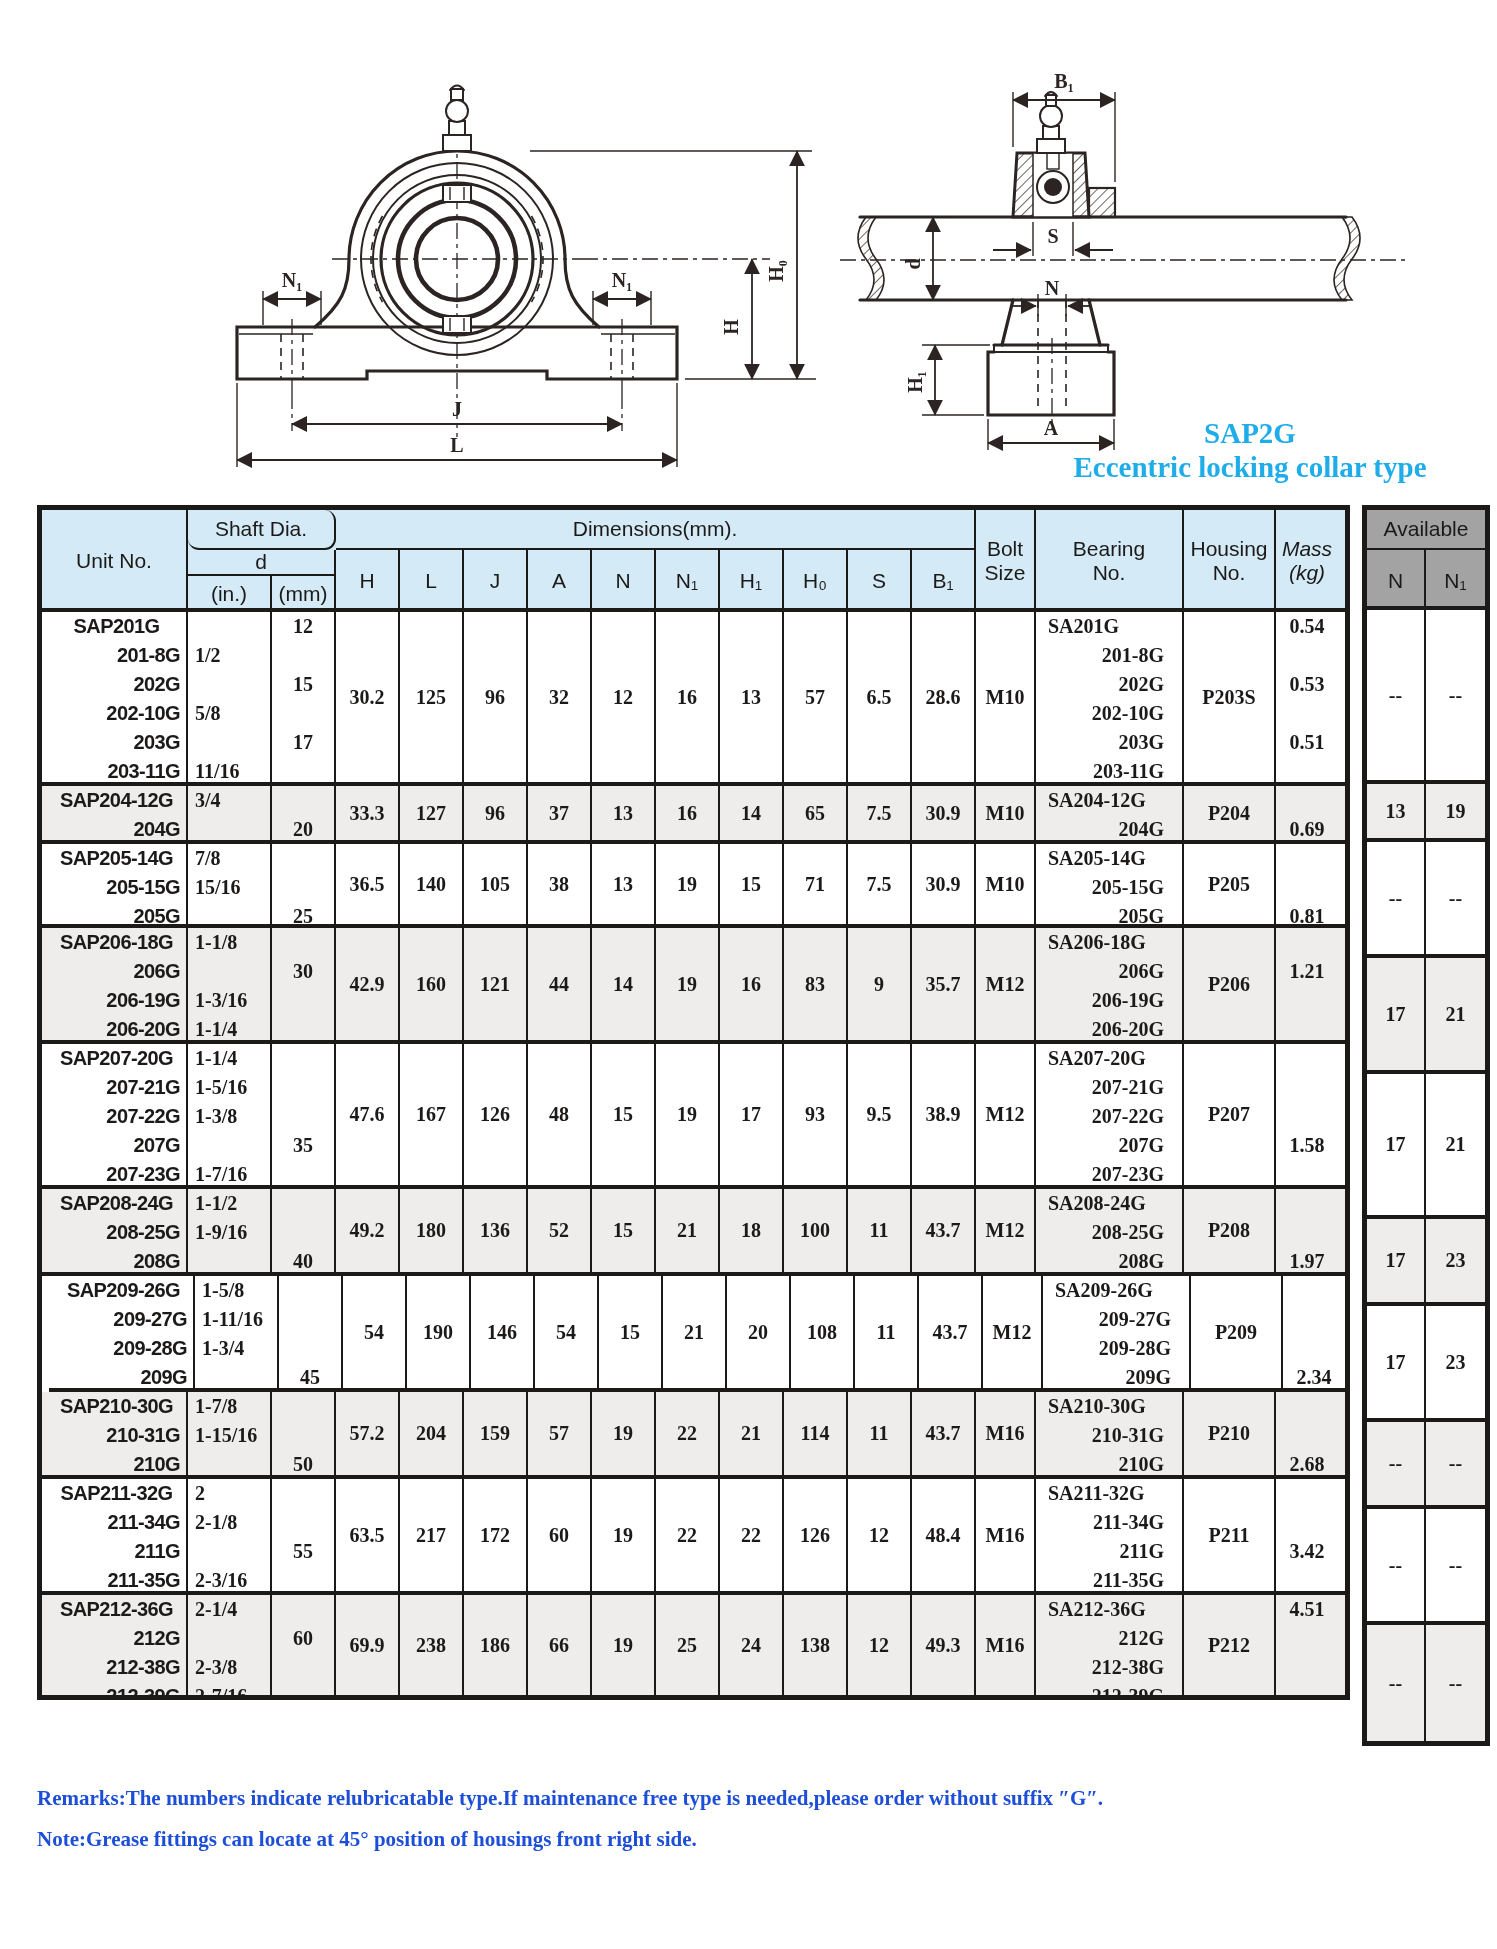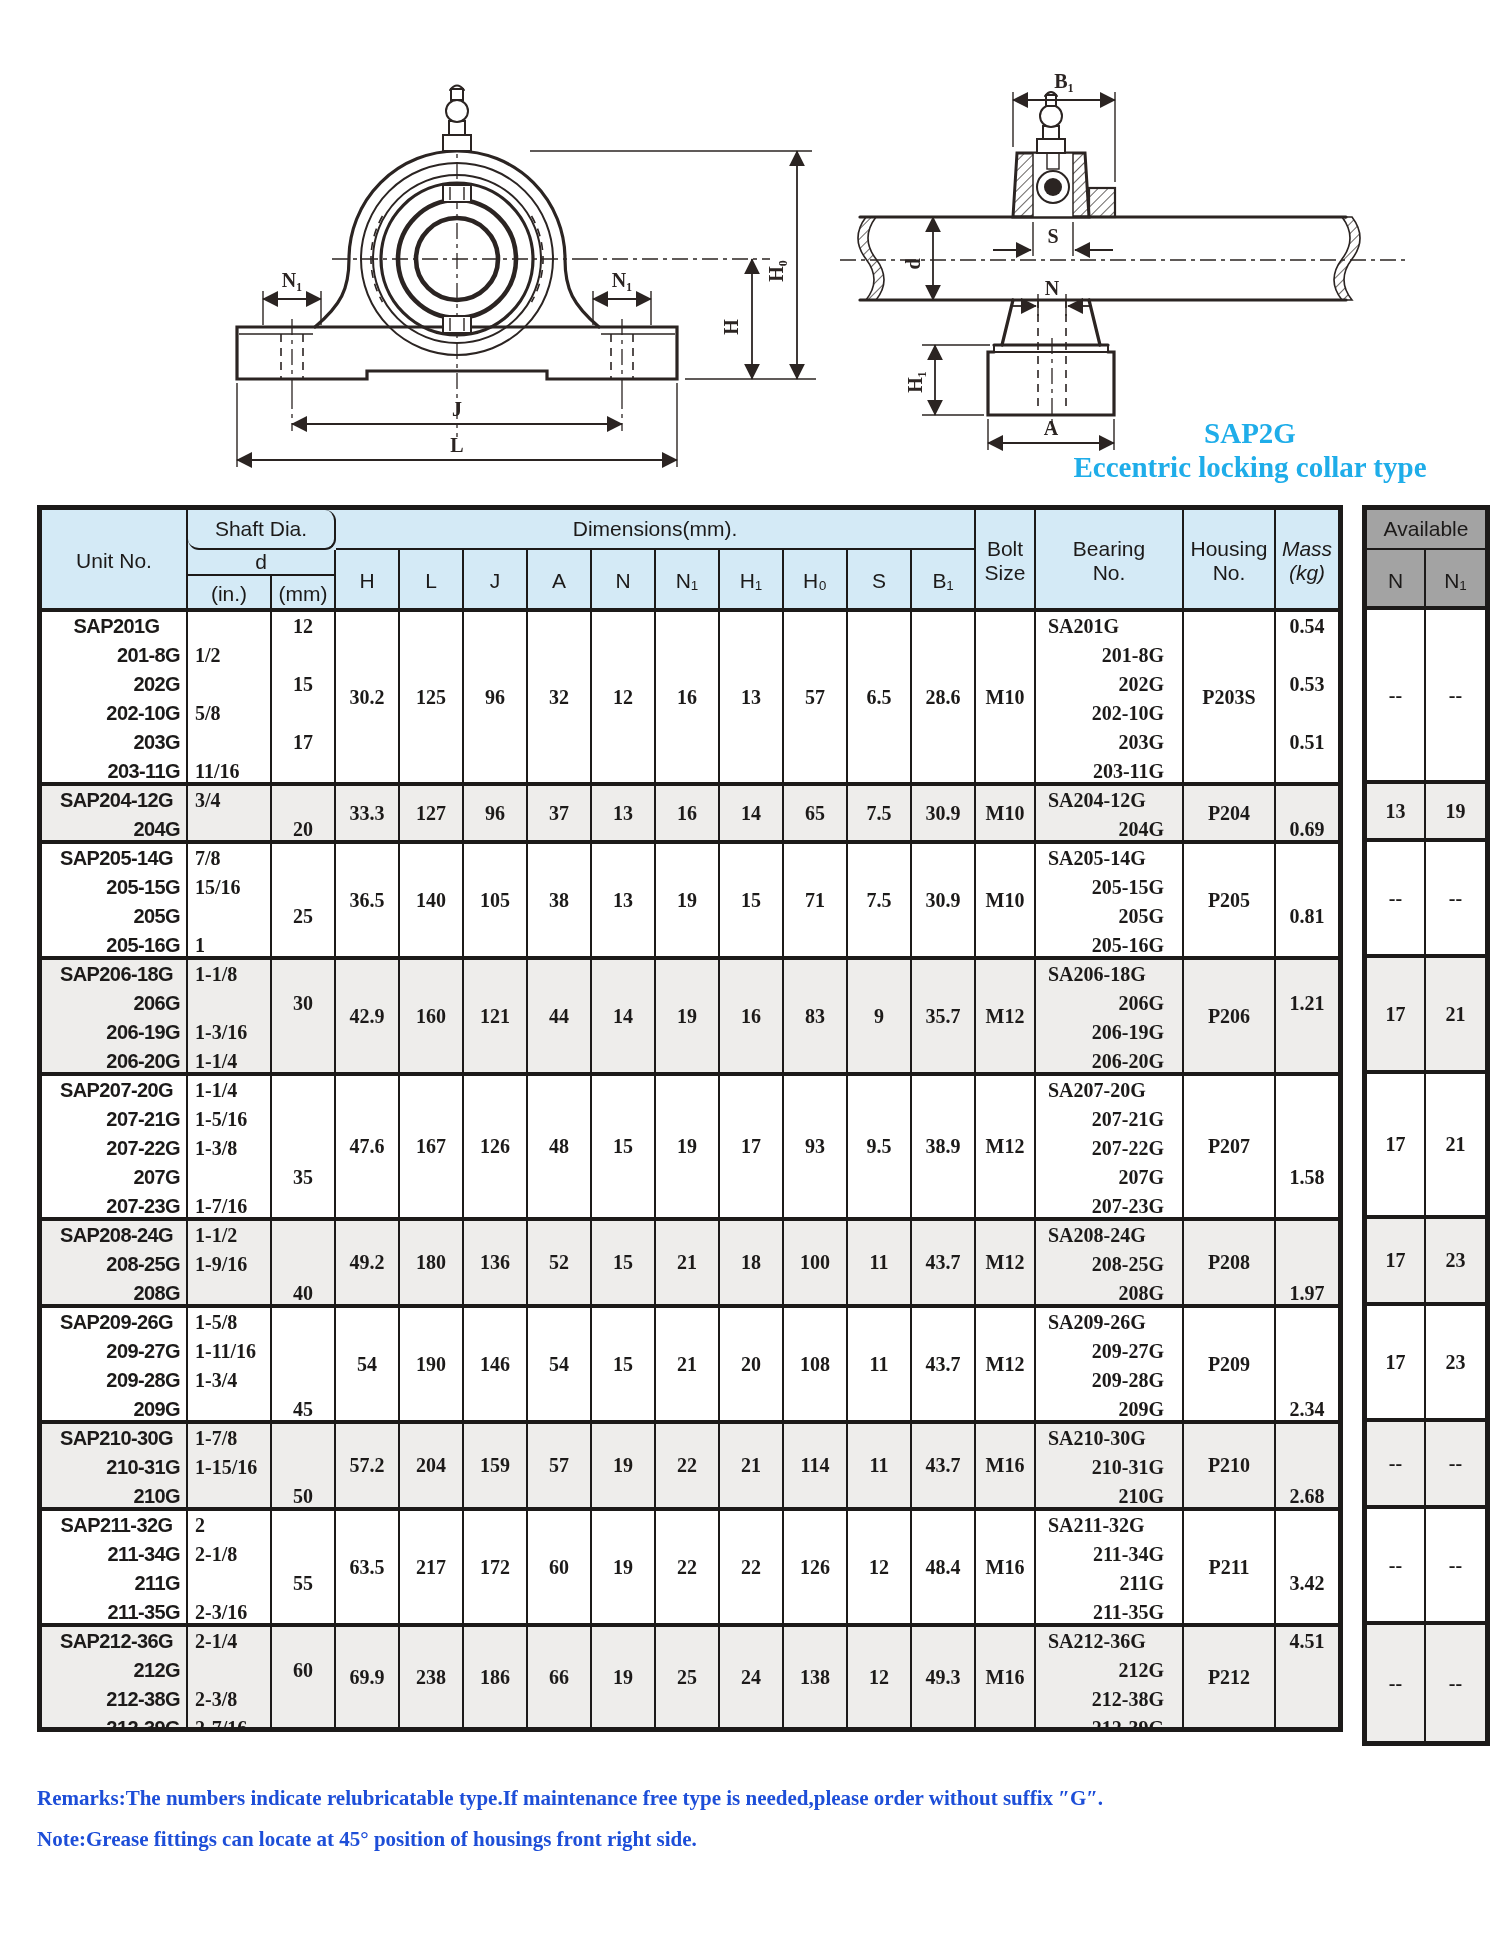--- a/index.html
+++ b/index.html
@@ -345,21 +345,21 @@
         <div class="cell bcell">
           <div class="ln f">SA204-12G</div>
           <div class="ln r">204G</div>
         </div>
         <div class="cell cen num housv">P204</div>
         <div class="cell ccell">
           <div class="ln "></div>
           <div class="ln ">0.69</div>
         </div>
       </div>
-      <div class="trow" style="height: 116px;">
+      <div class="trow" style="height: 84px;">
         <div class="cell ucell">
           <div class="ln f">SAP205-14G</div>
           <div class="ln r">205-15G</div>
           <div class="ln r">205G</div>
           <div class="ln r">205-16G</div>
         </div>
         <div class="cell icell">
           <div class="ln ">7/8</div>
           <div class="ln ">15/16</div>
           <div class="ln "></div>
@@ -521,21 +521,21 @@
           <div class="ln r">208-25G</div>
           <div class="ln r">208G</div>
         </div>
         <div class="cell cen num housv">P208</div>
         <div class="cell ccell">
           <div class="ln "></div>
           <div class="ln "></div>
           <div class="ln ">1.97</div>
         </div>
       </div>
-      <div class="trow" style="height: 116px;">
+      <div class="trow" style="height: 116px; margin-left: 7px;">
         <div class="cell ucell">
           <div class="ln f">SAP209-26G</div>
           <div class="ln r">209-27G</div>
           <div class="ln r">209-28G</div>
           <div class="ln r">209G</div>
         </div>
         <div class="cell icell">
           <div class="ln ">1-5/8</div>
           <div class="ln ">1-11/16</div>
           <div class="ln ">1-3/4</div>

